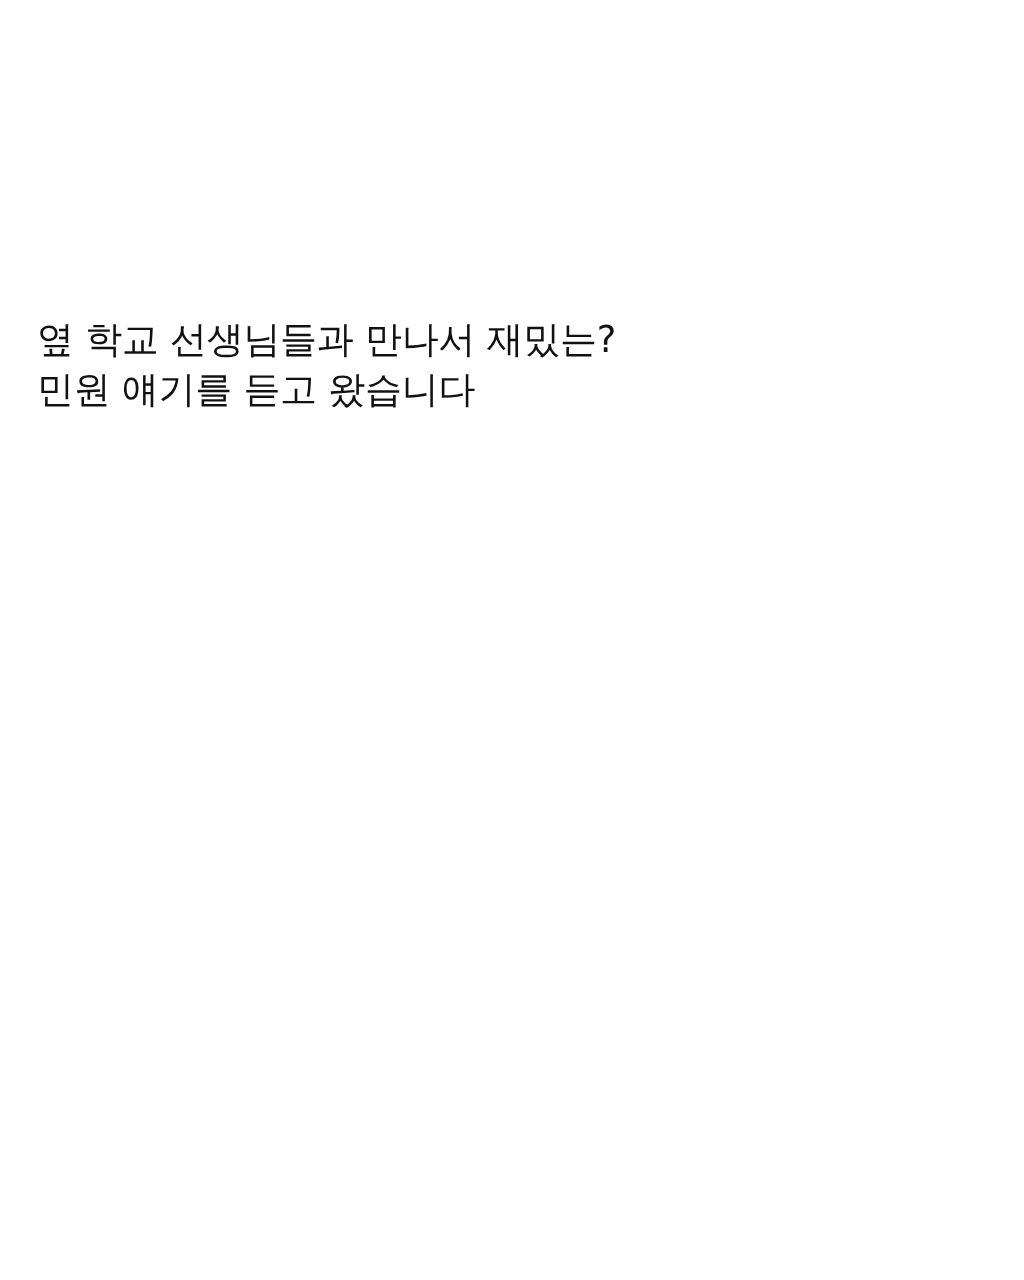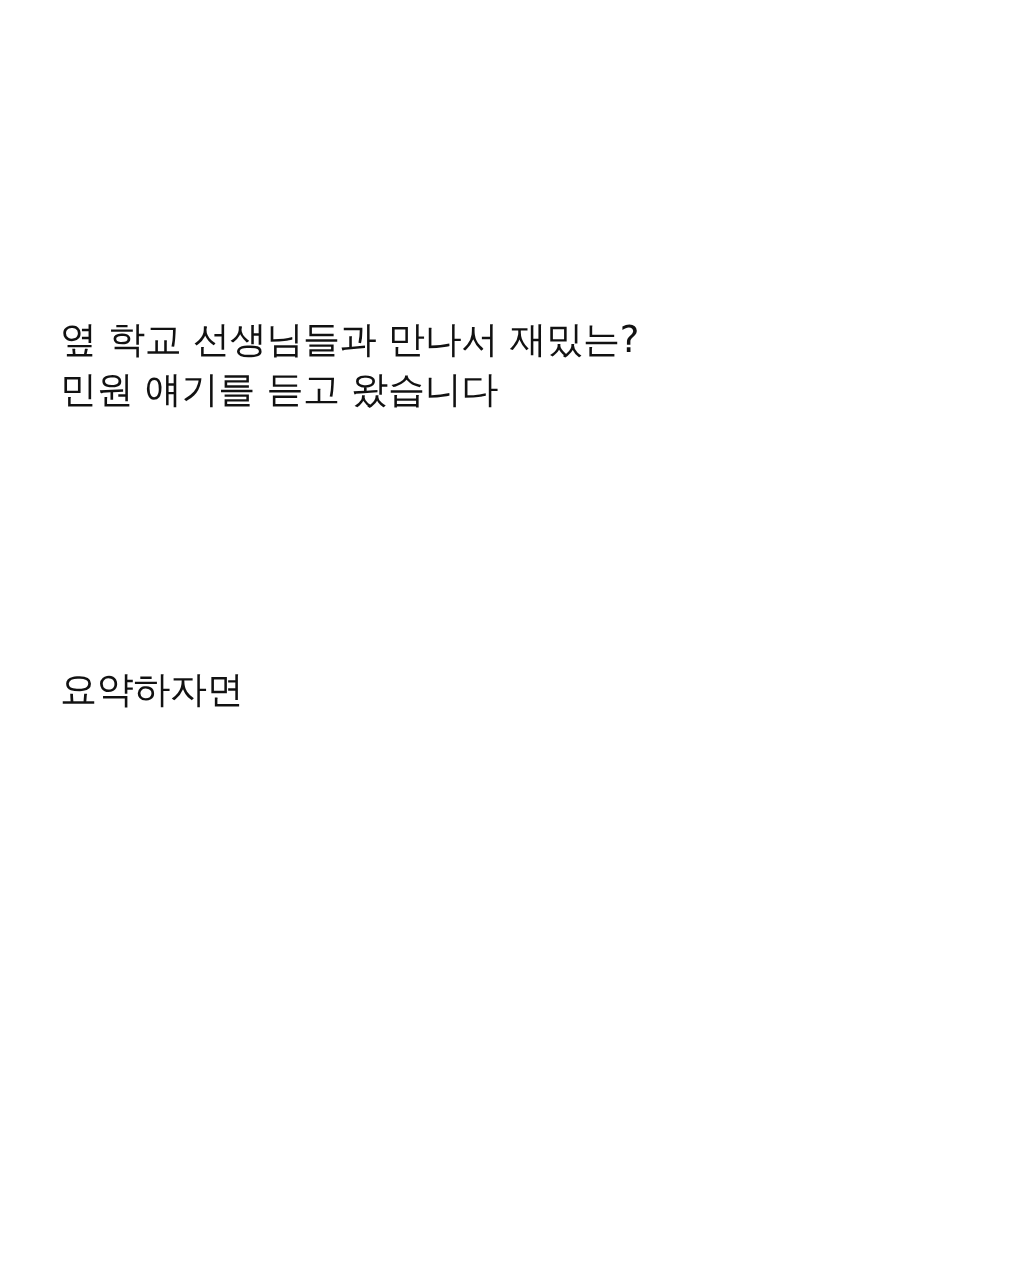--- a/index.html
+++ b/index.html
@@ -12,21 +12,21 @@
     width: 1024px;
     height: 1280px;
     font-family: "DejaVu Sans", "Liberation Sans", sans-serif;
     color: #0d0d0d;
     overflow: hidden;
   }
   .page {
     width: 1024px;
     height: 1280px;
     box-sizing: border-box;
-    padding: 215px 40px 0 60px;
+    padding: 215px 40px 0 37px;
     background: #ffffff;
   }
   .text-block {
     font-size: 37px;
     line-height: 50px;
     letter-spacing: -0.3px;
     font-weight: 400;
     color: #111111;
     white-space: pre-wrap;
     word-break: keep-all;
@@ -40,18 +40,17 @@
   }
 </style>
 </head>
 <body style="background: rgb(255, 255, 255);">
 
 <div class="page">
   <div class="text-block">
     <p class="para">옆 학교 선생님들과 만나서 재밌는?
 민원 얘기를 듣고 왔습니다</p>
     <div class="spacer"></div>
-    <p class="para">요약하자면</p>
     <div class="spacer"></div>
     <div class="spacer"></div>
     
   </div>
 </div>
 
 </body></html>

